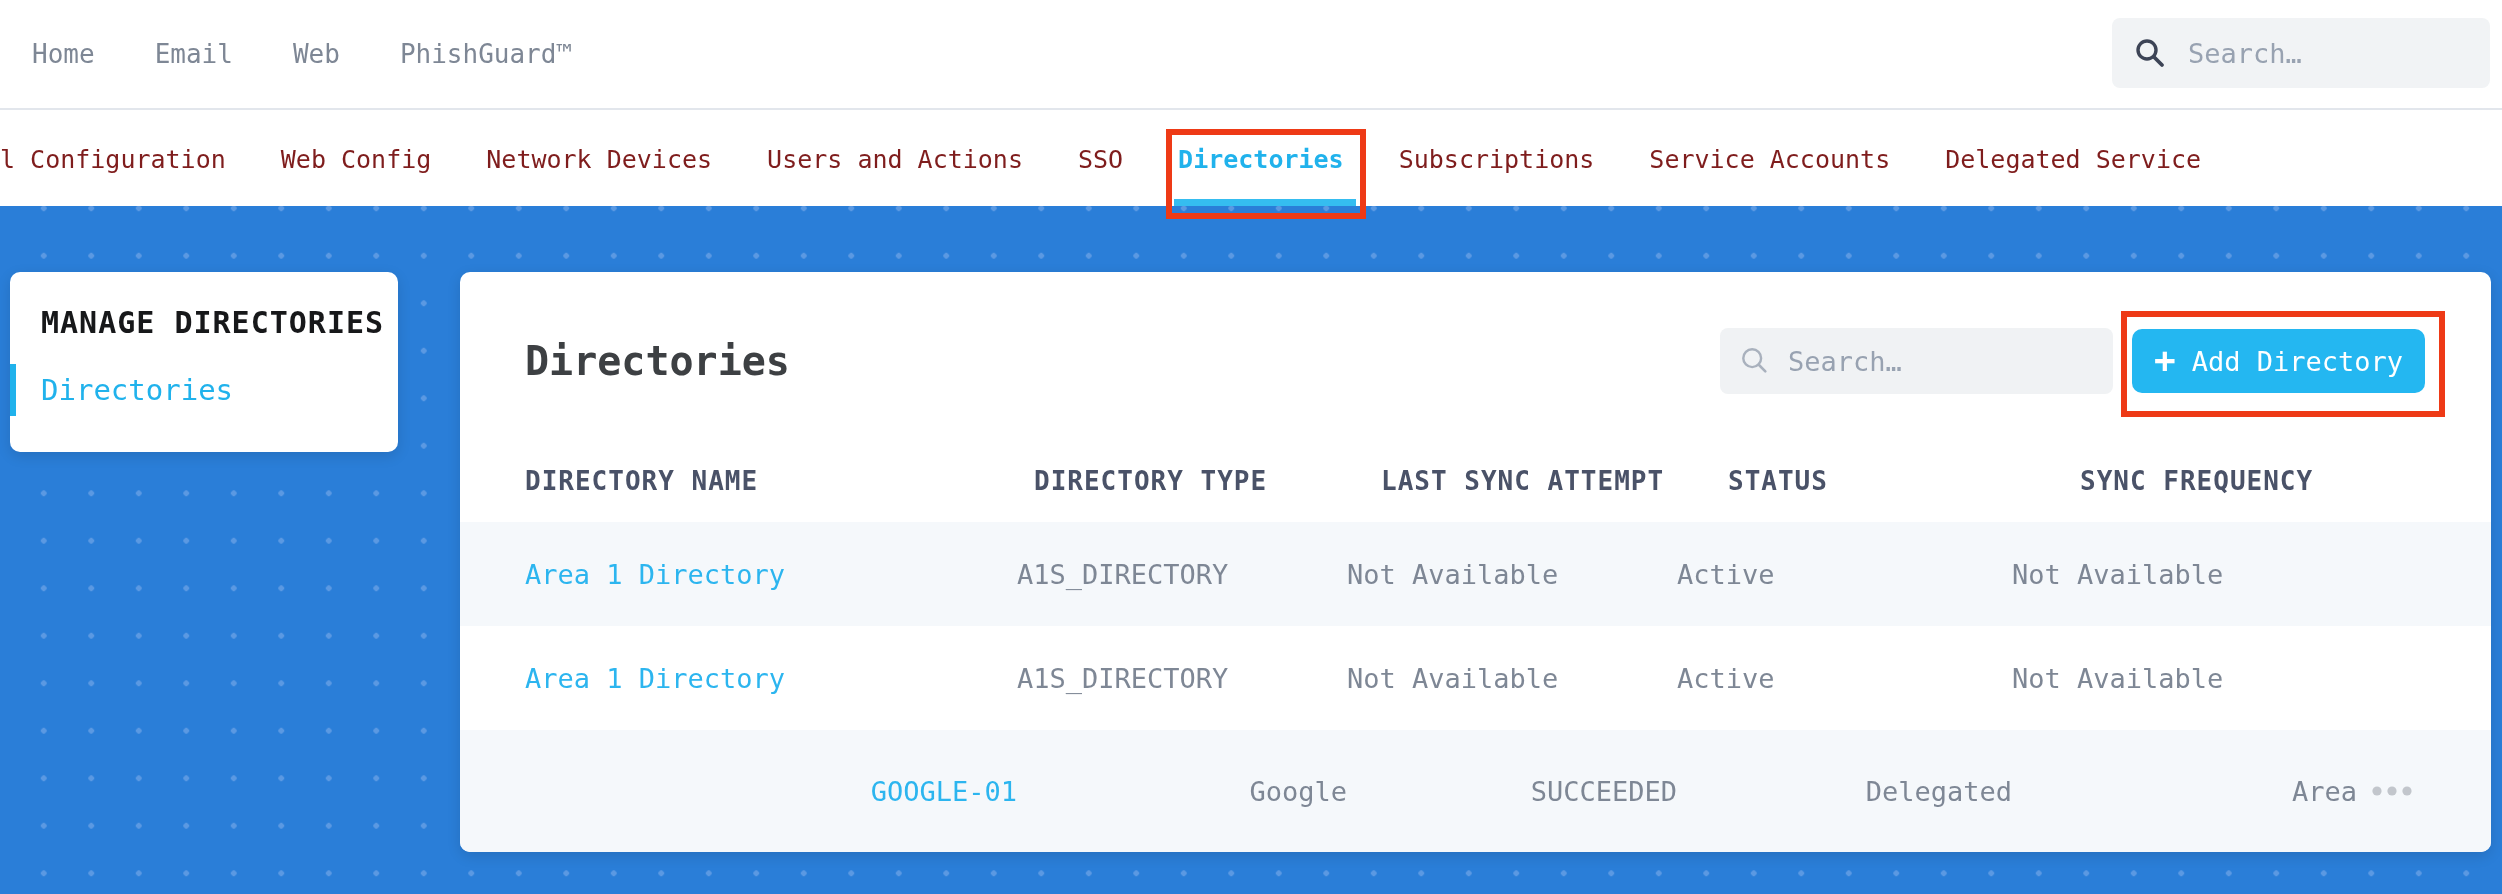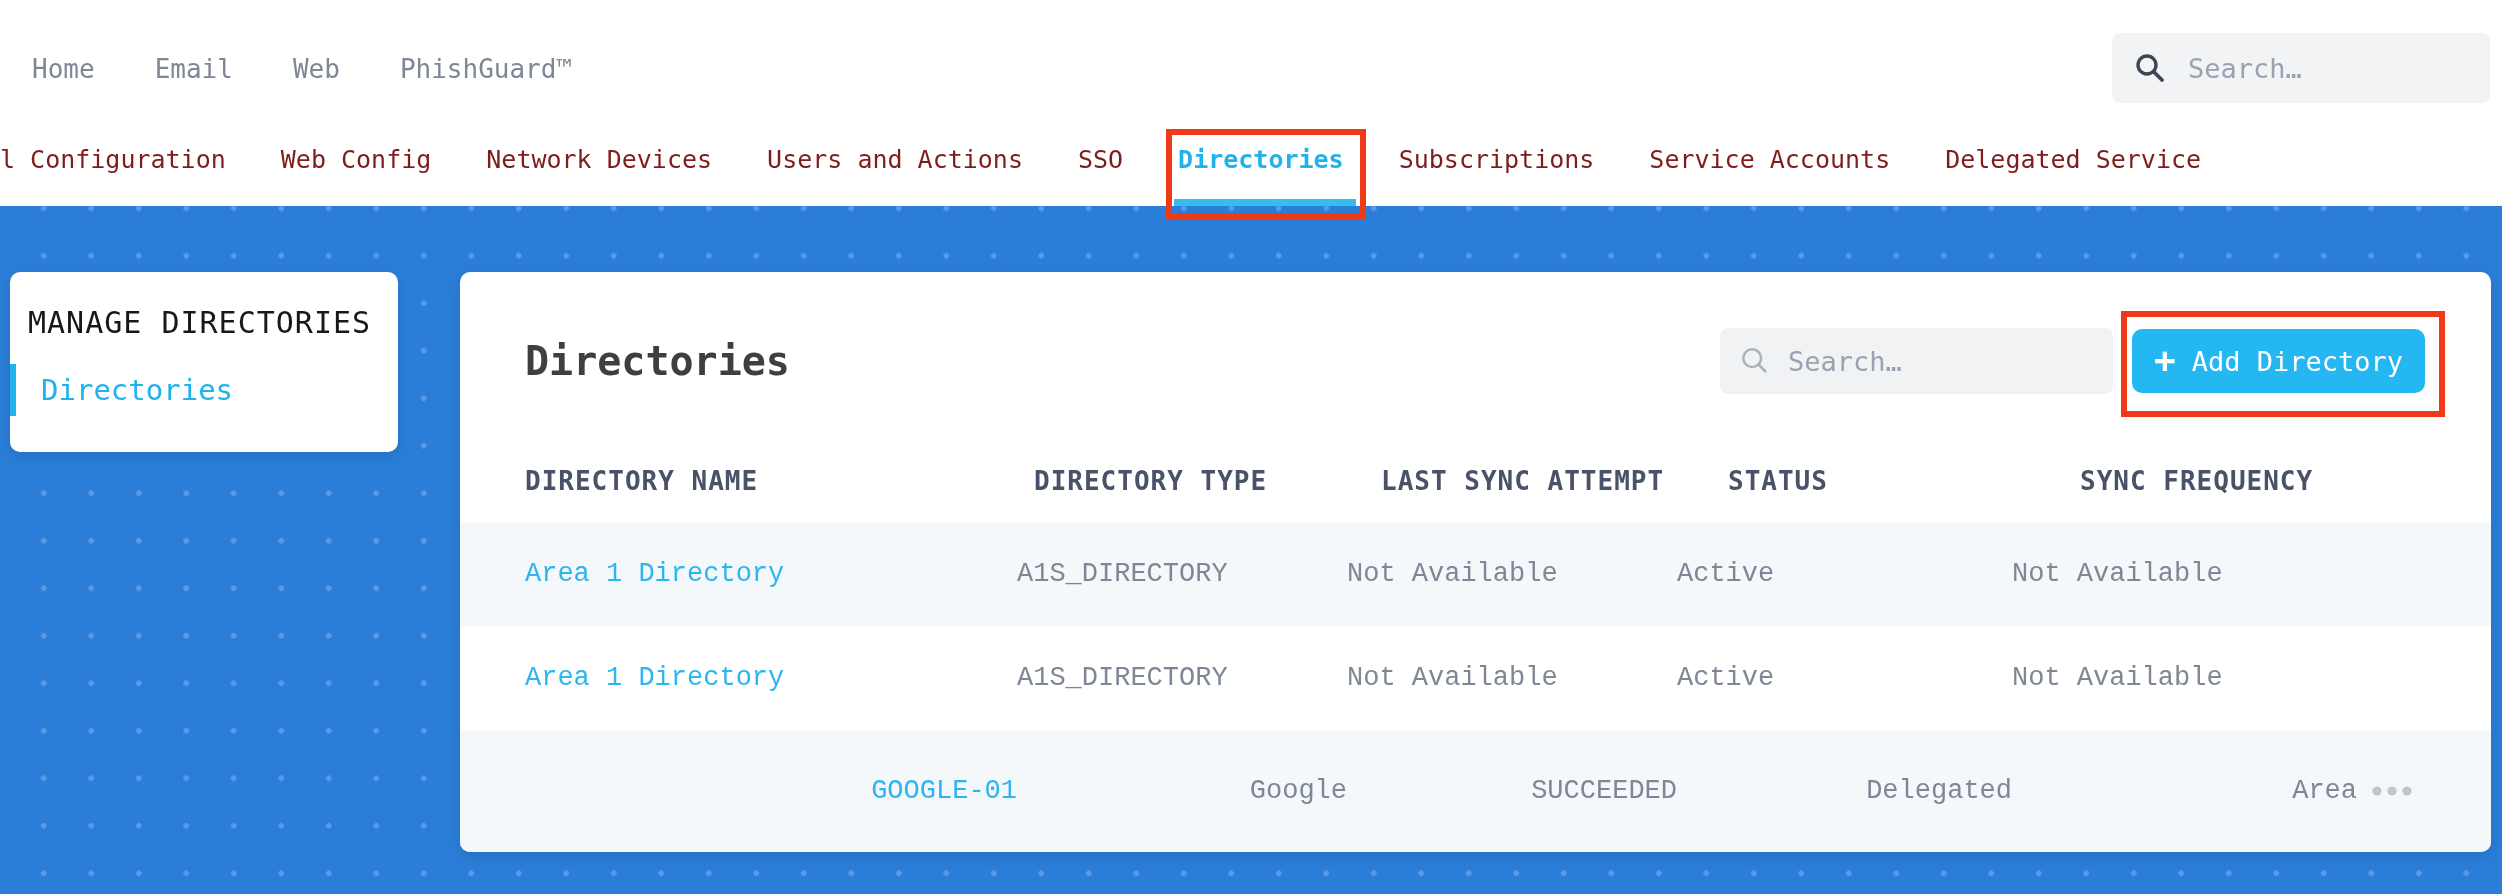--- a/index.html
+++ b/index.html
@@ -1,21 +1,21 @@
 <!DOCTYPE html>
 <html><head>
 <meta charset="utf-8">
 <style>
   * { margin:0; padding:0; box-sizing:border-box; }
   html,body { width:2502px; height:894px; overflow:hidden; background:#ffffff;
     font-family:"DejaVu Sans Mono","Liberation Mono",monospace; }
   .page { position:relative; width:2502px; height:894px; }
 
   
-  .topnav { position:absolute; left:0; top:15px; width:2502px; height:110px;
+  .topnav { position:absolute; left:0; top:0; width:2502px; height:110px;
     background:#ffffff; border-bottom:2px solid #e2e6ec;
     display:flex; align-items:center; padding-left:32px; }
   .topnav-item { color:#7e8795; font-size:26px; margin-right:60px; cursor:pointer; white-space:nowrap; }
   .topsearch { position:absolute; right:12px; top:18px; width:378px; height:70px;
     background:#f1f3f5; border-radius:8px; display:flex; align-items:center; padding:0 22px; }
   .topsearch svg { flex:0 0 auto; margin-right:22px; }
   .topsearch input { border:none; outline:none; background:transparent; width:100%;
     font-family:inherit; font-size:27px; color:#3d4456; }
   .topsearch input::placeholder { color:#98a2b1; }
 
@@ -31,22 +31,22 @@
   
   .workspace { position:absolute; left:0; top:206px; width:2502px; height:688px;
     background-color:#2a7ed8;
     background-image:radial-gradient(circle, #5b99e2 2.6px, rgba(91,153,226,0) 3px);
     background-size:47.5px 47.5px; background-position:20px 26px; }
 
   
   .side-card { position:absolute; left:10px; top:66px; width:388px; height:180px;
     background:#ffffff; border-radius:10px; box-shadow:0 4px 14px rgba(0,0,0,.12);
     padding-top:34px; }
-  .side-title { color:#17181a; font-size:30px; font-weight:normal; line-height:34px;
-    padding-left:18px; letter-spacing:1px; }
+  .side-title { color:#17181a; font-size:30px; font-weight:bold; line-height:34px;
+    padding-left:31px; letter-spacing:1px; }
   .side-item { position:relative; height:56px; margin-top:22px; display:flex; align-items:center;
     padding-left:31px; cursor:pointer; }
   .side-item .bar { position:absolute; left:0; top:2px; bottom:2px; width:6px; background:#20b2ec; }
   .side-item-label { color:#20b2ec; font-size:29px; }
 
   
   .main-card { position:absolute; left:460px; top:66px; width:2031px; height:580px;
     background:#ffffff; border-radius:10px; box-shadow:0 4px 14px rgba(0,0,0,.12);
     display:flex; flex-direction:column; overflow:hidden; }
   .card-header { flex:0 0 122px; padding:56px 66px 0 65px;
@@ -144,21 +144,21 @@
 
       <div class="grid-row thead" id="thead">
           <div class="th">DIRECTORY NAME</div>
           <div class="th">DIRECTORY TYPE</div>
           <div class="th">LAST SYNC ATTEMPT</div>
           <div class="th">STATUS</div>
           <div class="th">SYNC FREQUENCY</div>
           <div></div>
         </div>
 
-      <div id="tbody" style="display:flex;flex-direction:column;flex:1 1 auto;font-family:Liberation Mono, monospace;">
+      <div id="tbody" style="display:flex;flex-direction:column;flex:1 1 auto;">
           <div class="grid-row trow">
             <div class="cell-link">Area 1 Directory</div>
             <div>A1S_DIRECTORY</div>
             <div>Not Available</div>
             <div>Active</div>
             <div>Not Available</div>
             <div class="menu-cell"></div>
           </div>
           <div class="grid-row trow">
             <div class="cell-link">Area 1 Directory</div>

